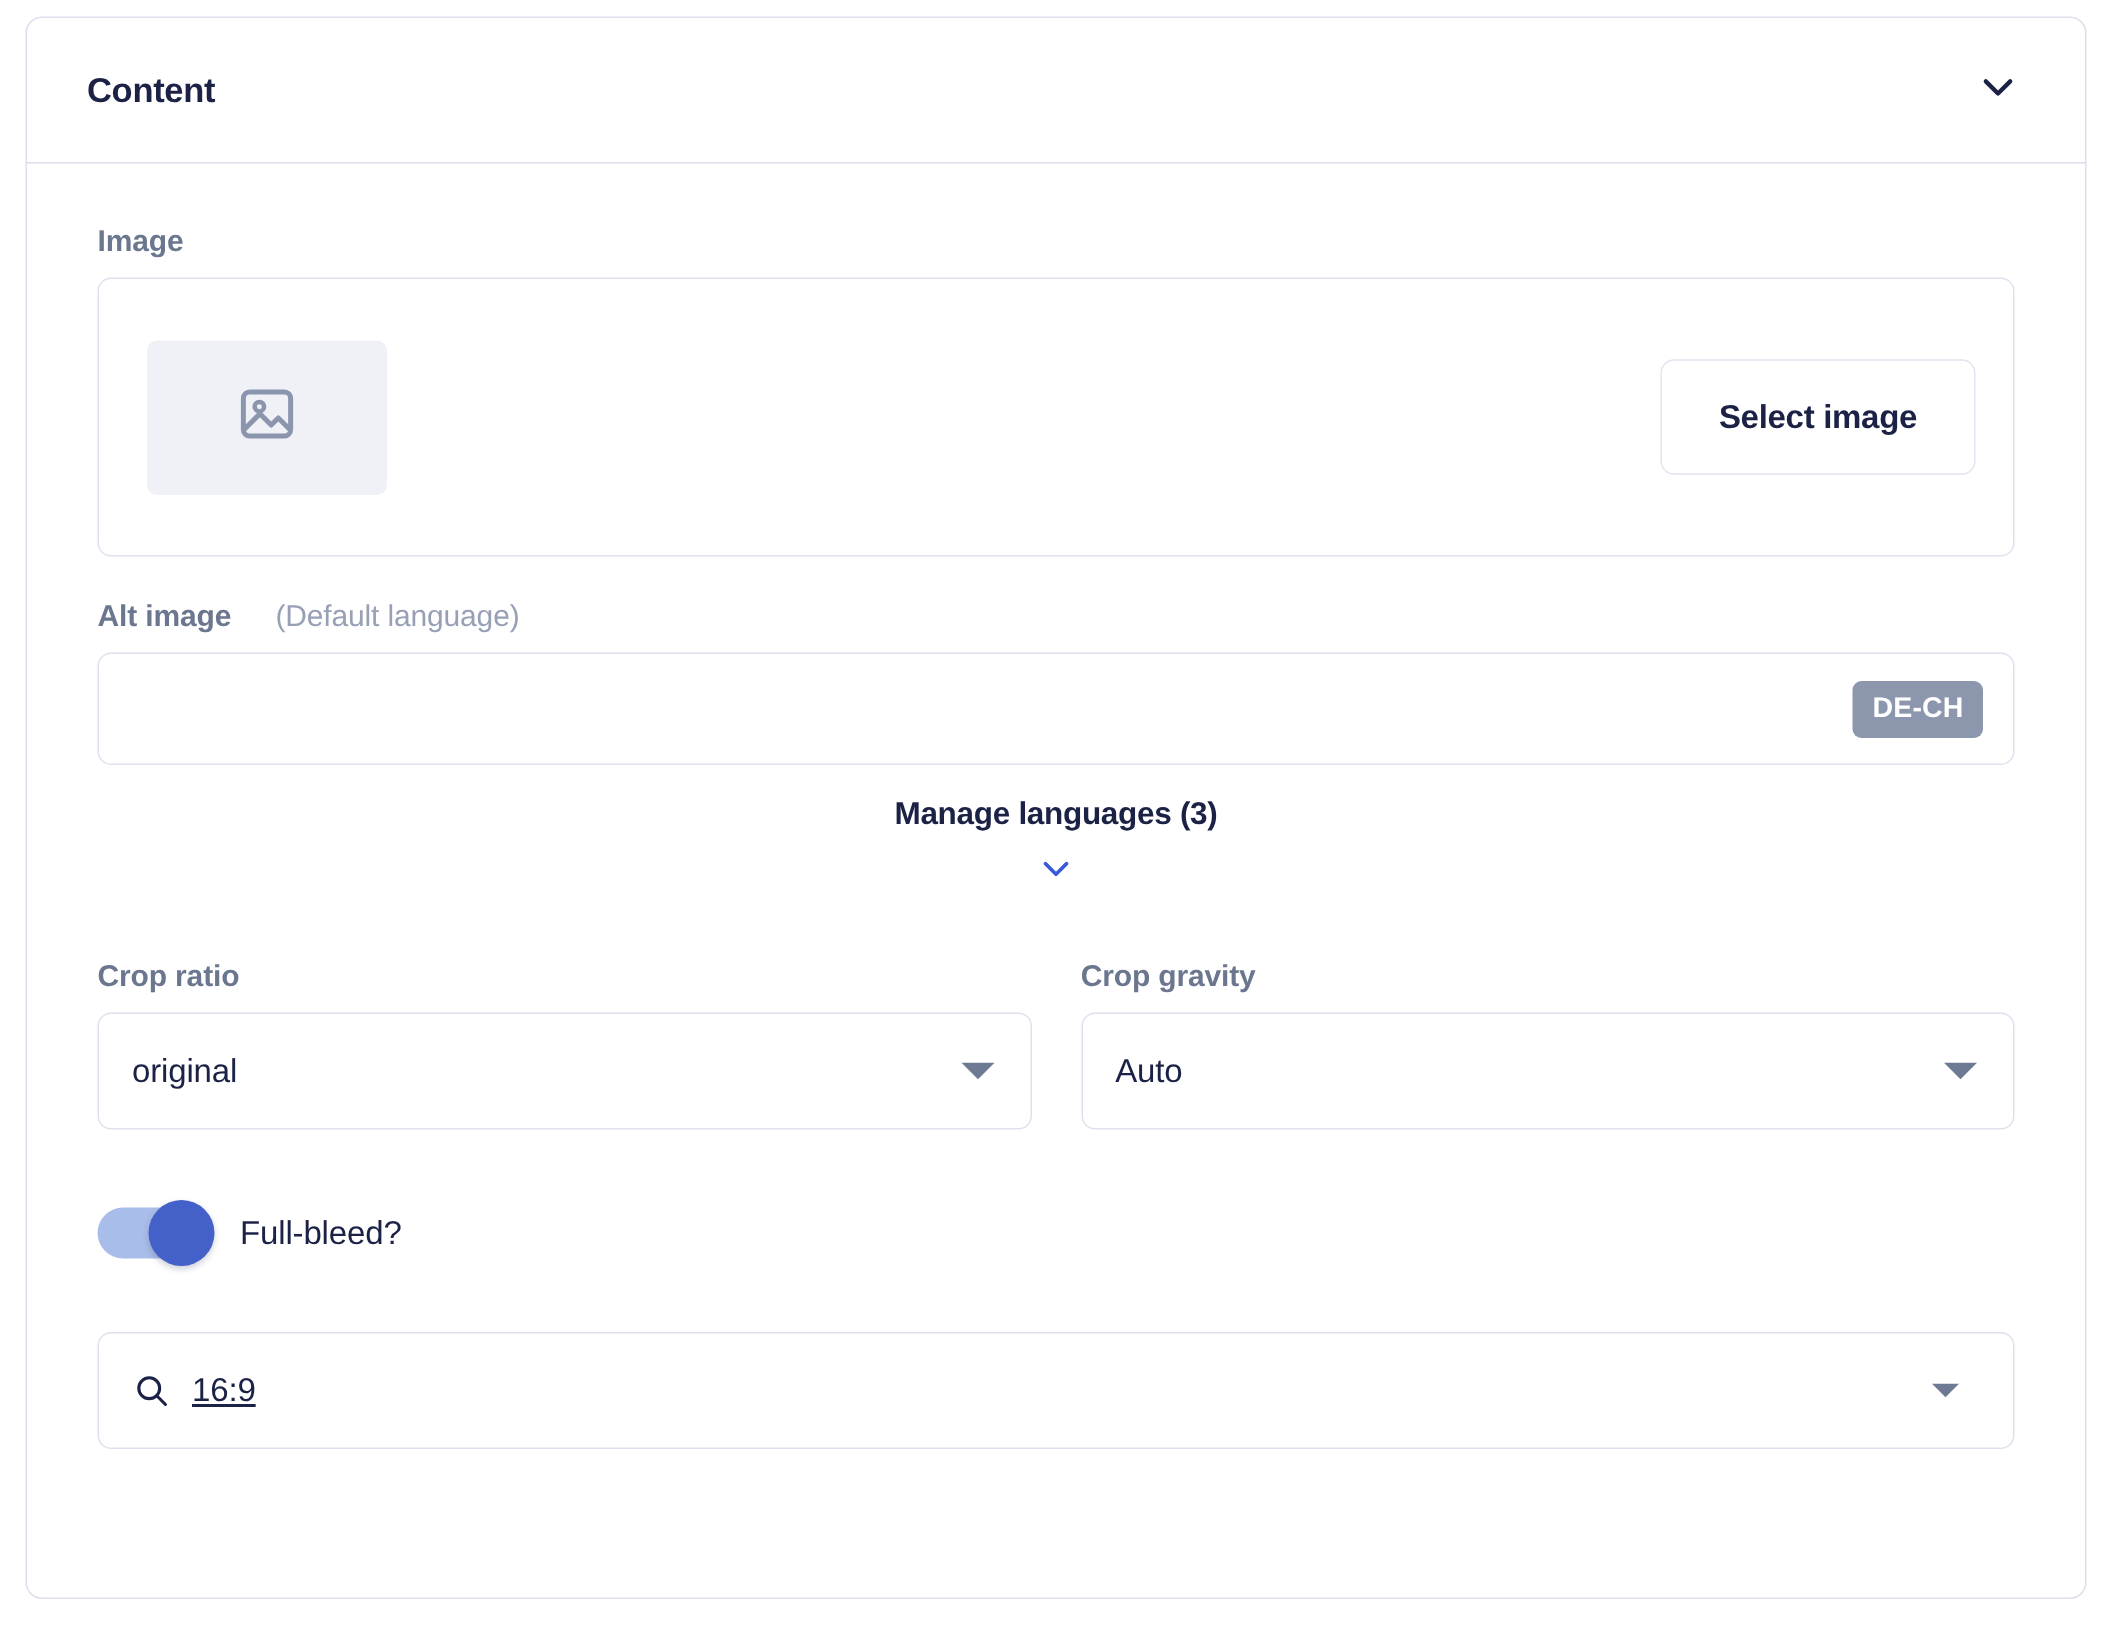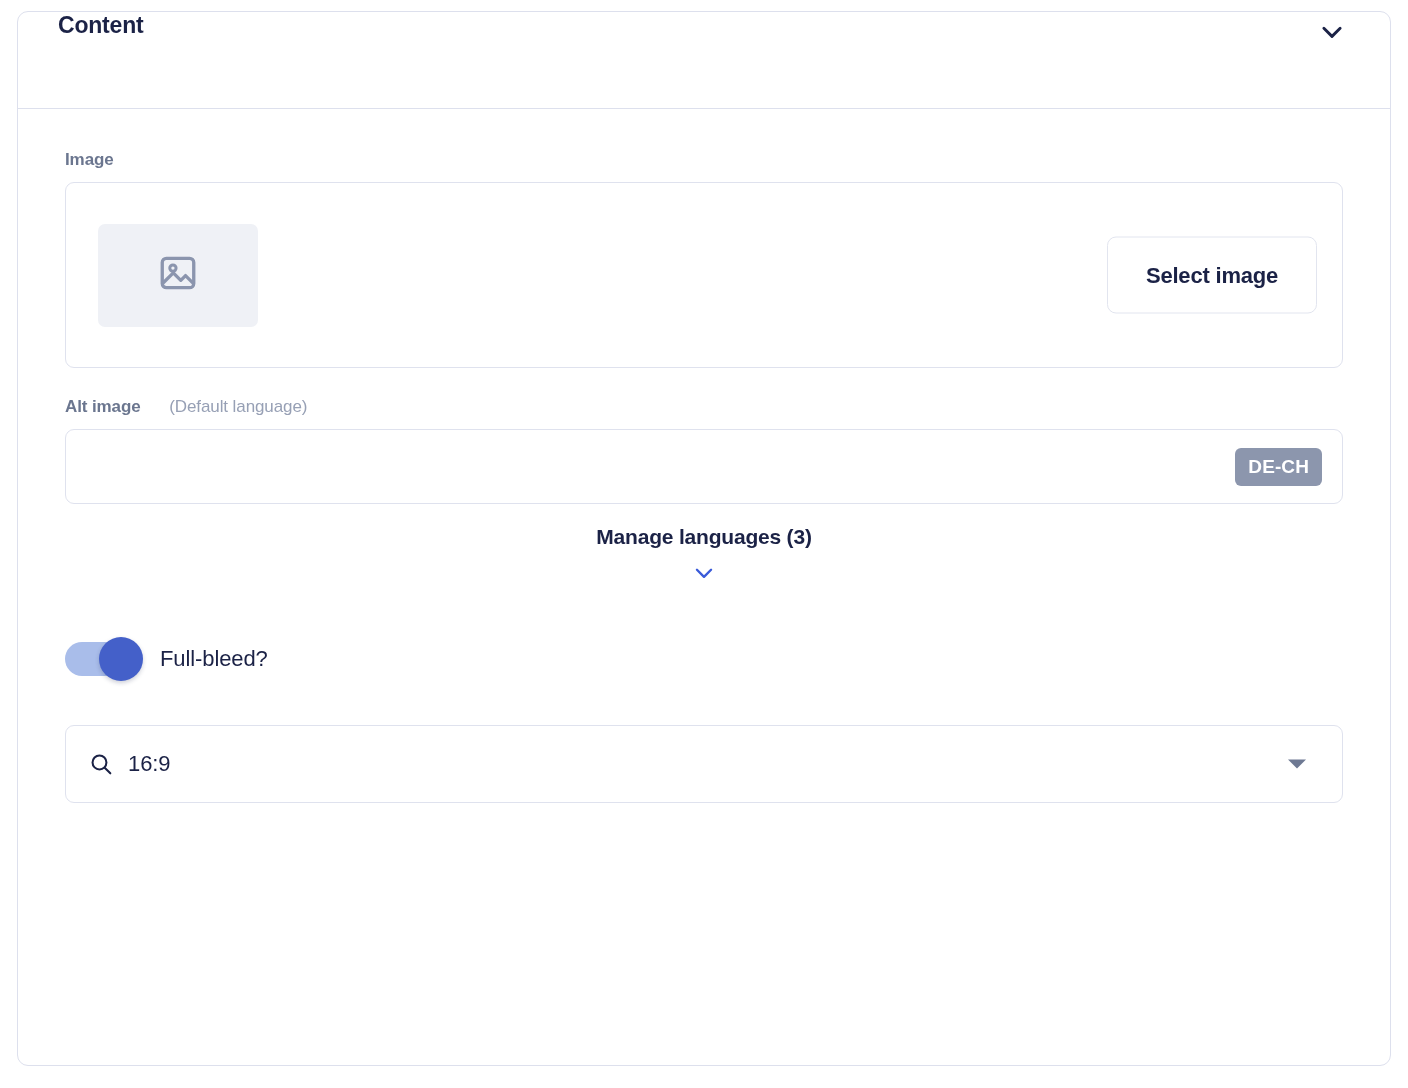--- a/index.html
+++ b/index.html
@@ -31,21 +31,21 @@
     border: 1.6px solid #dde0ed;
     border-radius: 11px;
   }
 
   .card-header {
     position: relative;
     height: 97px;
     box-sizing: border-box;
     border-bottom: 1.6px solid #dde0ed;
     display: flex;
-    align-items: flex-start;
+    align-items: center;
     padding: 0 40px 0 40px;
   }
 
   .card-title {
     font-size: 23px;
     font-weight: bold;
     color: #1b2246;
     letter-spacing: -0.2px;
     flex: 1 1 auto;
   }
@@ -59,21 +59,21 @@
     cursor: pointer;
     margin-right: -4px;
   }
 
   .card-body {
     padding: 41px 47px 0 47px;
   }
 
   
   .field-label {
-    font-size: 17px;
+    font-size: 20px;
     font-weight: bold;
     color: #6b768f;
     margin-bottom: 12px;
     letter-spacing: -0.1px;
   }
   .field-label .muted {
     font-weight: normal;
     color: #97a0b5;
     margin-left: 24px;
   }
@@ -271,20 +271,21 @@
   .aspect-icon {
     flex: 0 0 auto;
     display: flex;
     align-items: center;
     margin-right: 14px;
   }
   .aspect-value {
     font-size: 22px;
     color: #1b2246;
     letter-spacing: -0.1px;
+    text-decoration: underline;
   }
 </style>
 </head>
 <body>
 
 <div class="page">
 
   <div class="card">
 
     <div class="card-header">
@@ -332,20 +333,37 @@
         <div class="manage-languages">
           <span class="manage-languages-label">Manage languages (3)</span>
           <span>
             <svg width="26" height="26" viewBox="0 0 24 24" fill="none">
               <path d="M5.5 9 L12 15.5 L18.5 9" stroke="#3a5bd9" stroke-width="2.2" stroke-linecap="round" stroke-linejoin="round"></path>
             </svg>
           </span>
         </div>
       </div>
 
+      <div class="crop-row">
+        <div class="crop-col">
+          <div class="field-label">Crop ratio</div>
+          <div class="select-box">
+            <span class="select-value">original</span>
+            <span class="caret"></span>
+          </div>
+        </div>
+
+        <div class="crop-col">
+          <div class="field-label">Crop gravity</div>
+          <div class="select-box">
+            <span class="select-value">Auto</span>
+            <span class="caret"></span>
+          </div>
+        </div>
+      </div>
 
       <div class="toggle-row">
         <div class="toggle">
           <div class="knob"></div>
         </div>
         <div class="toggle-label">Full-bleed?</div>
       </div>
 
       <div class="aspect-wrap">
         <div class="aspect-box">

